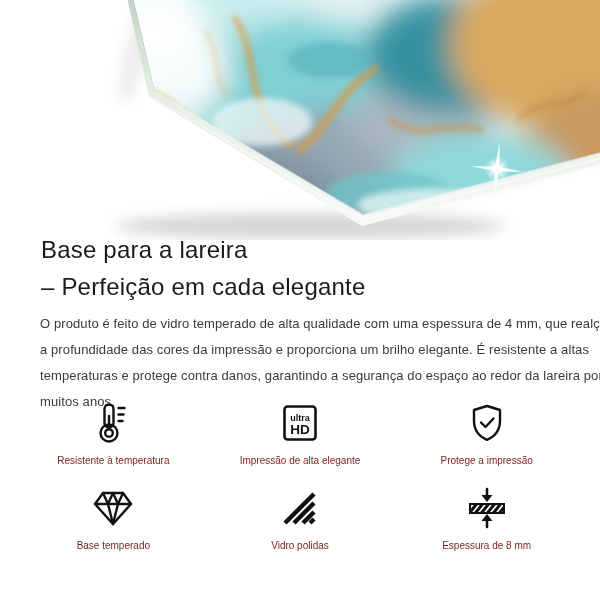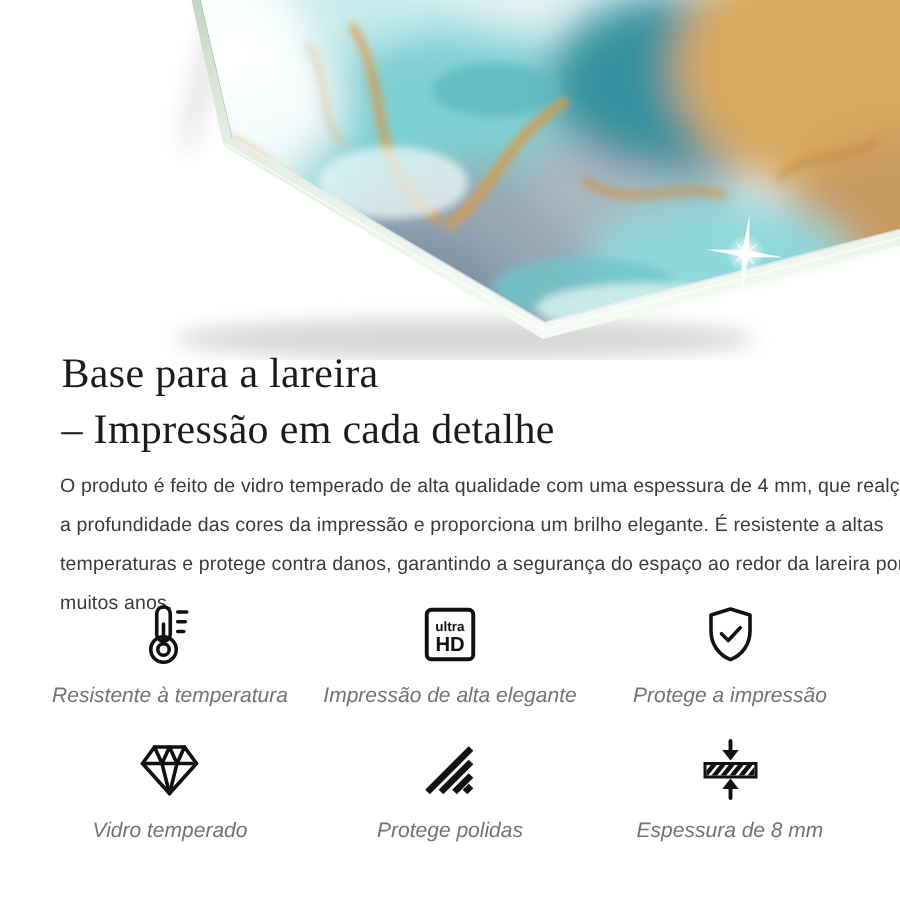--- a/index.html
+++ b/index.html
@@ -1,31 +1,31 @@
 <!DOCTYPE html>
 <html><head>
 <meta charset="utf-8">
 <style>
   html,body{margin:0;padding:0;background:#ffffff;}
   .page{position:relative;width:600px;height:600px;background:#ffffff;overflow:hidden;
         font-family:"Liberation Sans", sans-serif;}
   .hero{position:absolute;top:0;left:0;width:600px;height:240px;}
   .hero svg{display:block;}
   .title{position:absolute;left:41px;top:231px;margin:0;
-         font-family:Liberation Serif, serif;font-weight:400;color:#1b1b1b;
-         font-size:28px;line-height:37px;letter-spacing:0.2px;}
+         font-family:Liberation Sans, sans-serif;font-weight:400;color:#1b1b1b;
+         font-size:24px;line-height:37px;letter-spacing:0.2px;}
   .title span{display:block;}
   .desc{position:absolute;left:40px;top:311px;margin:0;color:#3a3a3a;
         font-size:13px;line-height:26px;letter-spacing:0.1px;}
   .desc span{display:block;white-space:nowrap;}
   .features{position:absolute;left:20px;top:399px;width:560px;
             display:grid;grid-template-columns:1fr 1fr 1fr;row-gap:18px;}
   .feature{display:flex;flex-direction:column;align-items:center;justify-content:center;}
   .icon-box{height:48px;display:flex;align-items:center;justify-content:center;}
-  .feature .label{margin-top:8px;font-size:14px;color:#737373;white-space:nowrap;font-style:italic;}
+  .feature .label{margin-top:8px;font-size:10px;color:#7f1d1d;white-space:nowrap;}
   .ico{stroke:#111;fill:none;stroke-width:2.4;stroke-linecap:round;stroke-linejoin:round;}
 </style>
 </head>
 <body>
 
 <div class="page">
 
   <div class="hero">
     <svg width="600" height="240" viewBox="0 0 600 240">
       <defs>
@@ -110,21 +110,21 @@
         <g transform="rotate(51) scale(0.45)">
           <path d="M0,-26 L2.2,-2.2 L26,0 L2.2,2.2 L0,26 L-2.2,2.2 L-26,0 L-2.2,-2.2 Z" fill="#ffffff" opacity="0.8"></path>
         </g>
         <circle r="2.6" fill="#ffffff"></circle>
       </g>
     </svg>
   </div>
 
   <h1 class="title">
     <span>Base para a lareira</span>
-    <span>– Impressão em cada detalhe</span>
+    <span>– Perfeição em cada elegante</span>
   </h1>
 
   <p class="desc">
     <span>O produto é feito de vidro temperado de alta qualidade com uma espessura de 4 mm, que realça</span>
     <span>a profundidade das cores da impressão e proporciona um brilho elegante. É resistente a altas</span>
     <span>temperaturas e protege contra danos, garantindo a segurança do espaço ao redor da lareira por</span>
     <span>muitos anos.</span>
   </p>
 
   <div class="features">
@@ -168,35 +168,35 @@
     <div class="feature">
       <div class="icon-box">
         <svg class="ico" width="44" height="40" viewBox="0 0 44 40" stroke-width="2.2">
           <polygon points="4,16 12,5 32,5 40,16 22,36"></polygon>
           <line x1="4" y1="16" x2="40" y2="16"></line>
           <polyline points="12,5 17,16 22,5 27,16 32,5"></polyline>
           <line x1="17" y1="16" x2="22" y2="36"></line>
           <line x1="27" y1="16" x2="22" y2="36"></line>
         </svg>
       </div>
-      <div class="label">Vidro temperado</div>
+      <div class="label">Base temperado</div>
     </div>
 
     <div class="feature">
       <div class="icon-box">
         <svg width="40" height="38" viewBox="0 0 40 38">
           <g stroke="#111" stroke-width="4.4" stroke-linecap="butt">
             <line x1="5" y1="34" x2="34" y2="5"></line>
             <line x1="14" y1="34" x2="34" y2="14"></line>
             <line x1="23" y1="34" x2="34" y2="23"></line>
             <line x1="30" y1="34" x2="34" y2="30"></line>
           </g>
         </svg>
       </div>
-      <div class="label">Protege polidas</div>
+      <div class="label">Vidro polidas</div>
     </div>
 
     <div class="feature">
       <div class="icon-box">
         <svg width="44" height="44" viewBox="0 0 44 44">
           <rect x="5" y="18" width="34" height="9" fill="#ffffff" stroke="#111" stroke-width="2"></rect>
           <g clip-path="url(#barclip)" stroke="#111" stroke-width="3">
             <line x1="2" y1="30" x2="14" y2="15"></line>
             <line x1="8" y1="30" x2="20" y2="15"></line>
             <line x1="14" y1="30" x2="26" y2="15"></line>

